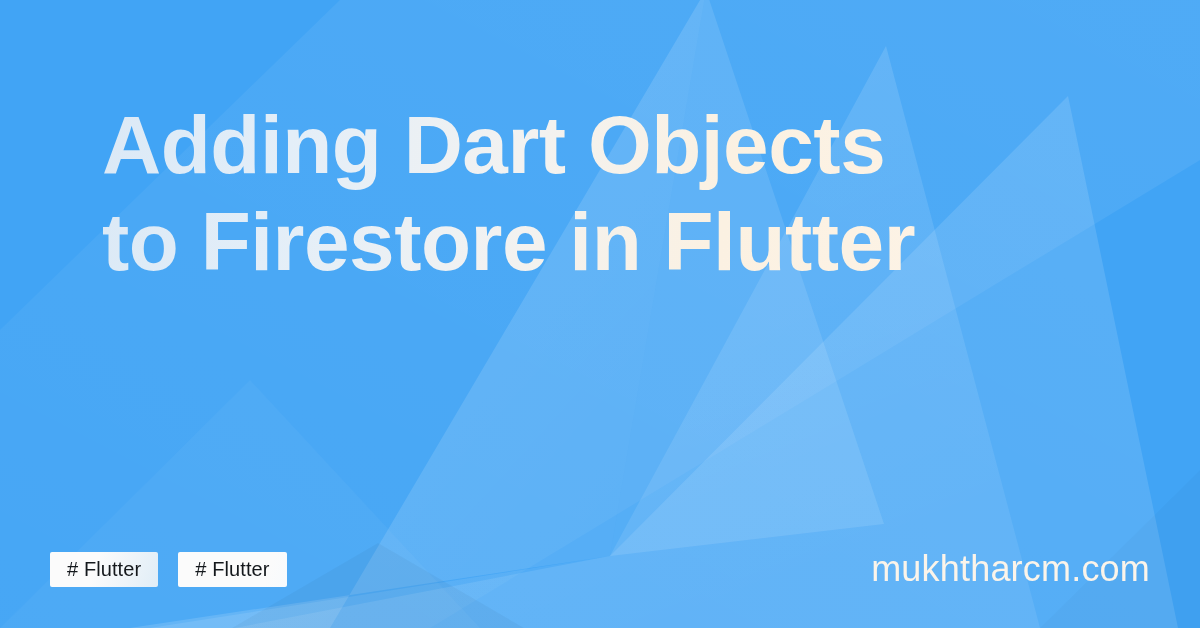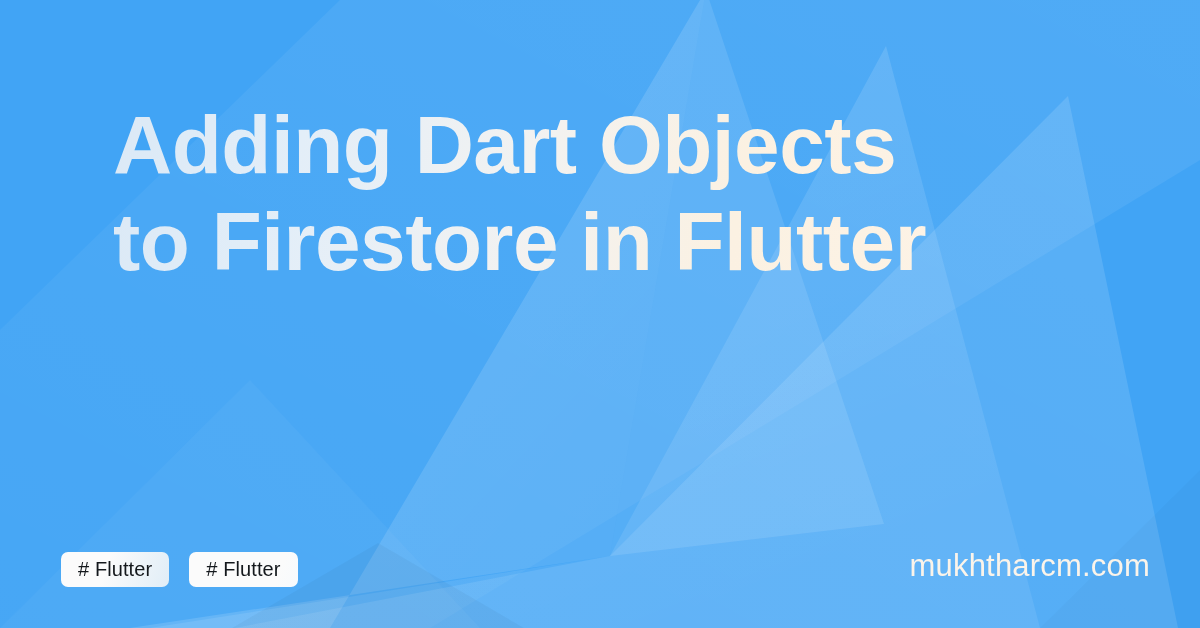--- a/index.html
+++ b/index.html
@@ -28,21 +28,20 @@
   #bg-layer svg {
     display: block;
     width: 1200px;
     height: 628px;
   }
 
   
   #content {
     position: absolute;
     inset: 0;
-    margin-left: 11px;
   }
 
   #title {
     position: absolute;
     left: 102px;
     top: 96px;
     width: 860px;
     margin: 0;
     font-size: 82px;
     line-height: 97px;
@@ -69,38 +68,38 @@
     display: flex;
     align-items: center;
     gap: 20px;
   }
   .tag {
     display: inline-flex;
     align-items: center;
     justify-content: center;
     height: 35px;
     padding: 4px 17px;
-    border-radius: 7px;
+    border-radius: 2px;
     font-size: 20px;
     font-weight: 400;
     letter-spacing: 0.1px;
     color: #14181c;
     background-image: linear-gradient(110deg, #fbfbfb 0%, #fbfbfb 42%, #e0edf7 100%);
     box-sizing: border-box;
     white-space: nowrap;
   }
   .tag.plain {
     background-image: linear-gradient(110deg, #fbfbfb 0%, #fbfbfb 80%, #f7fafd 100%);
   }
 
   #site {
     position: absolute;
     right: 50px;
     top: 548px;
-    font-size: 31px;
+    font-size: 36px;
     font-weight: 400;
     letter-spacing: 0.2px;
     color: #fbf4ea;
     white-space: nowrap;
   }
 </style>
 </head>
 <body>
 
 <div id="card">

